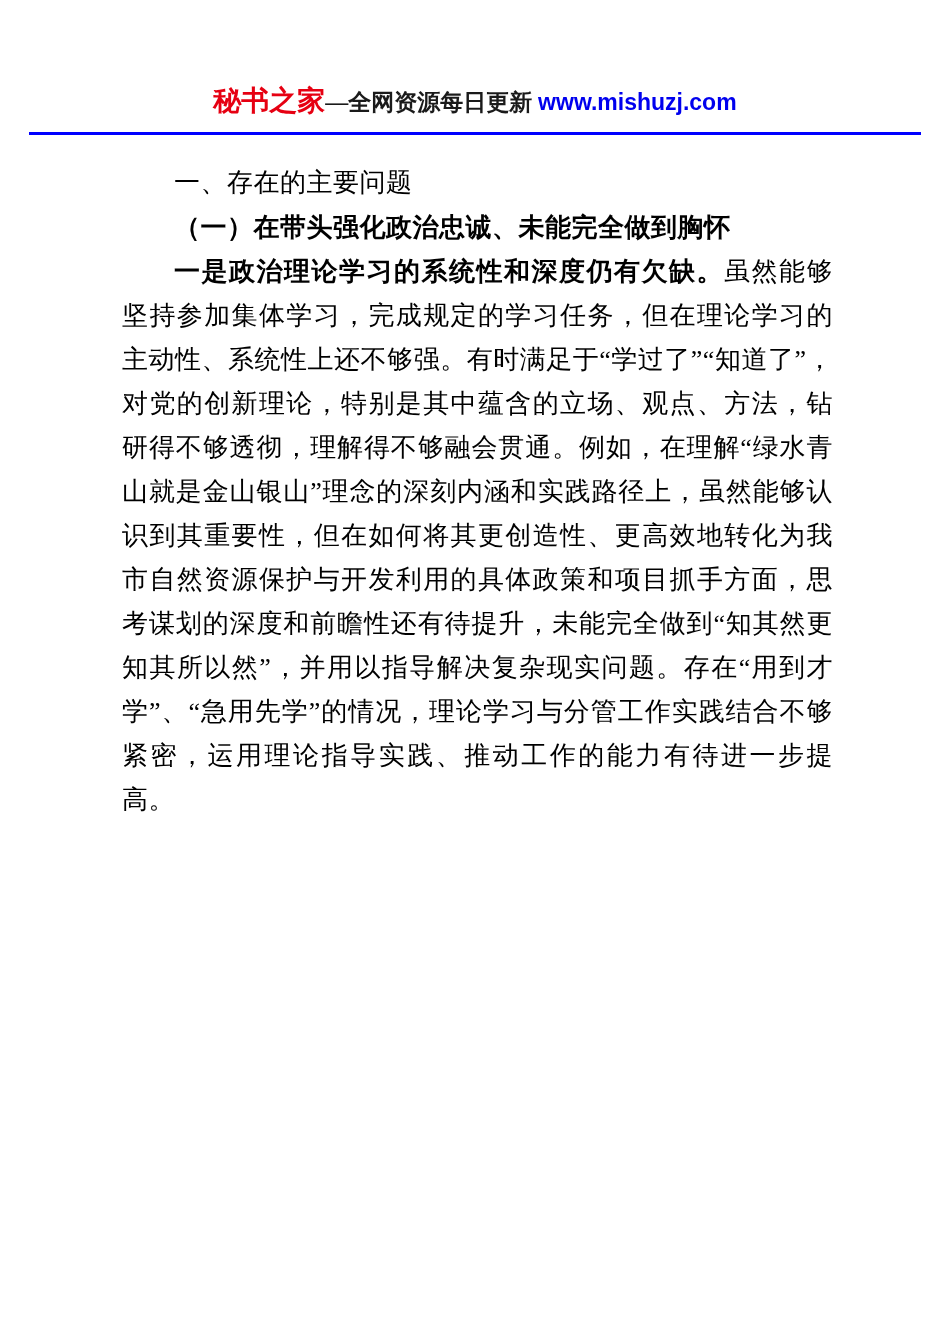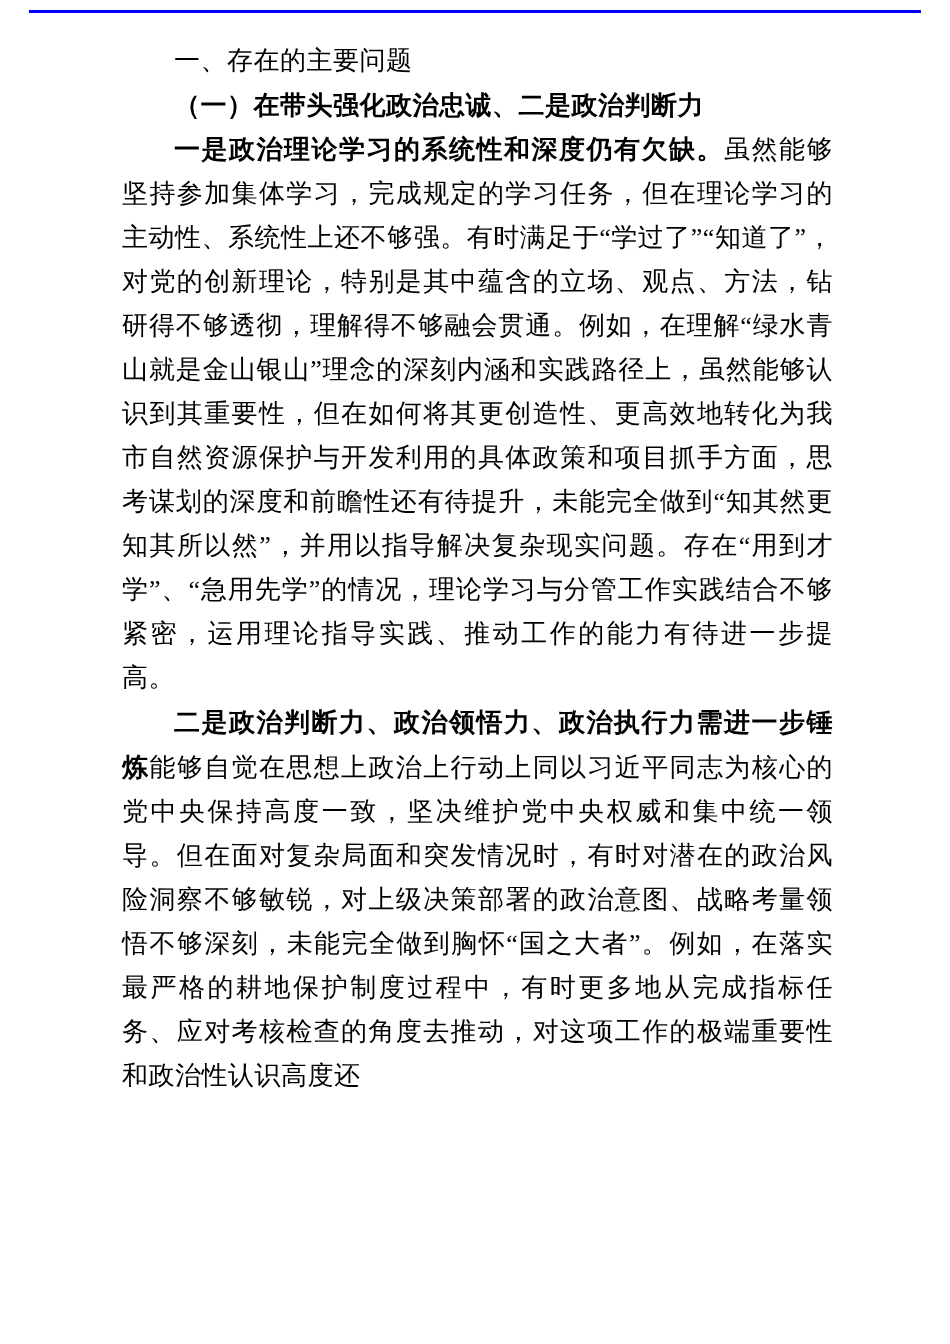--- a/index.html
+++ b/index.html
@@ -73,28 +73,30 @@
   }
   .body-text {
     font-weight: 400;
   }
 </style>
 </head>
 <body>
 
 <div class="page">
 
+  <header class="masthead">
+    <span class="brand">秘书之家</span><span class="tagline">—全网资源每日更新 </span><span class="url">www.mishuzj.com</span>
+  </header>
 
   <div class="divider"></div>
 
   <main class="page-body">
 
     <p class="h1">一、存在的主要问题</p>
 
-    <p class="h2">（一）在带头强化政治忠诚、二是政治判断力</p>
+    <p class="h2">（一）在带头强化政治忠诚、未能完全做到胸怀</p>
 
     <p class="para"><span class="lead">一是政治理论学习的系统性和深度仍有欠缺。</span><span class="body-text">虽然能够坚持参加集体学习，完成规定的学习任务，但在理论学习的主动性、系统性上还不够强。有时满足于“学过了”“知道了”，对党的创新理论，特别是其中蕴含的立场、观点、方法，钻研得不够透彻，理解得不够融会贯通。例如，在理解“绿水青山就是金山银山”理念的深刻内涵和实践路径上，虽然能够认识到其重要性，但在如何将其更创造性、更高效地转化为我市自然资源保护与开发利用的具体政策和项目抓手方面，思考谋划的深度和前瞻性还有待提升，未能完全做到“知其然更知其所以然”，并用以指导解决复杂现实问题。存在“用到才学”、“急用先学”的情况，理论学习与分管工作实践结合不够紧密，运用理论指导实践、推动工作的能力有待进一步提高。</span></p>
 
-    <p class="para"><span class="lead">二是政治判断力、政治领悟力、政治执行力需进一步锤炼</span><span class="body-text">能够自觉在思想上政治上行动上同以习近平同志为核心的党中央保持高度一致，坚决维护党中央权威和集中统一领导。但在面对复杂局面和突发情况时，有时对潜在的政治风险洞察不够敏锐，对上级决策部署的政治意图、战略考量领悟不够深刻，未能完全做到胸怀“国之大者”。例如，在落实最严格的耕地保护制度过程中，有时更多地从完成指标任务、应对考核检查的角度去推动，对这项工作的极端重要性和政治性认识高度还</span></p>
 
   </main>
 
 </div>
 
 </body></html>

